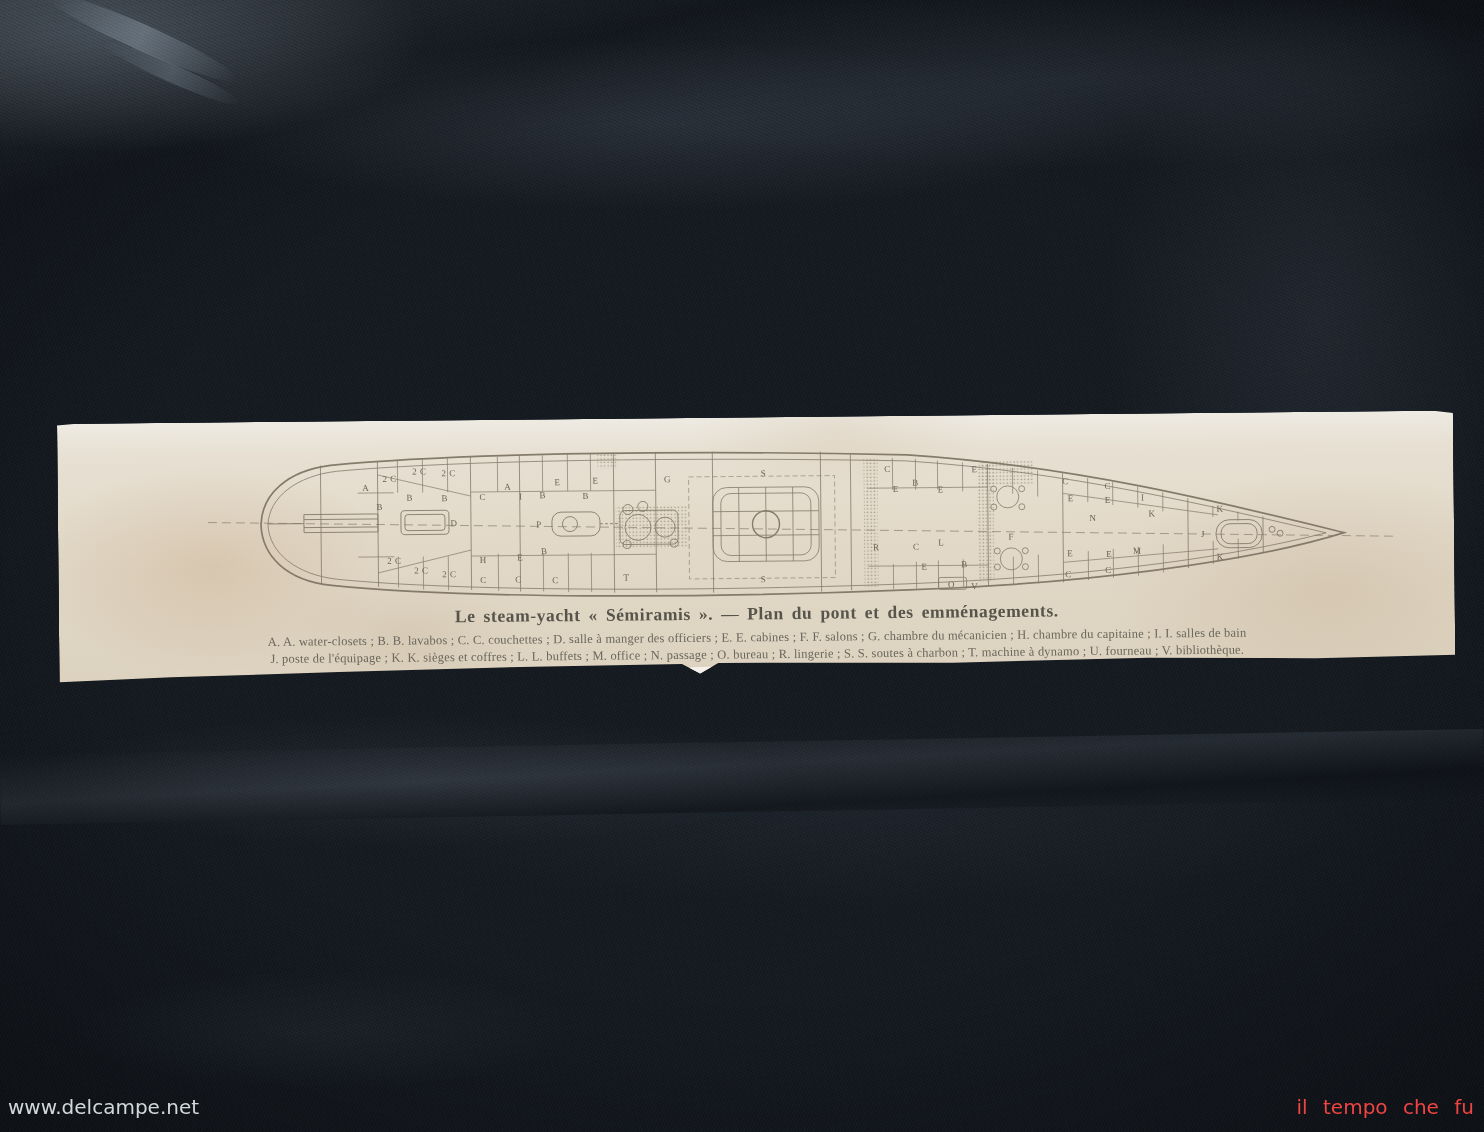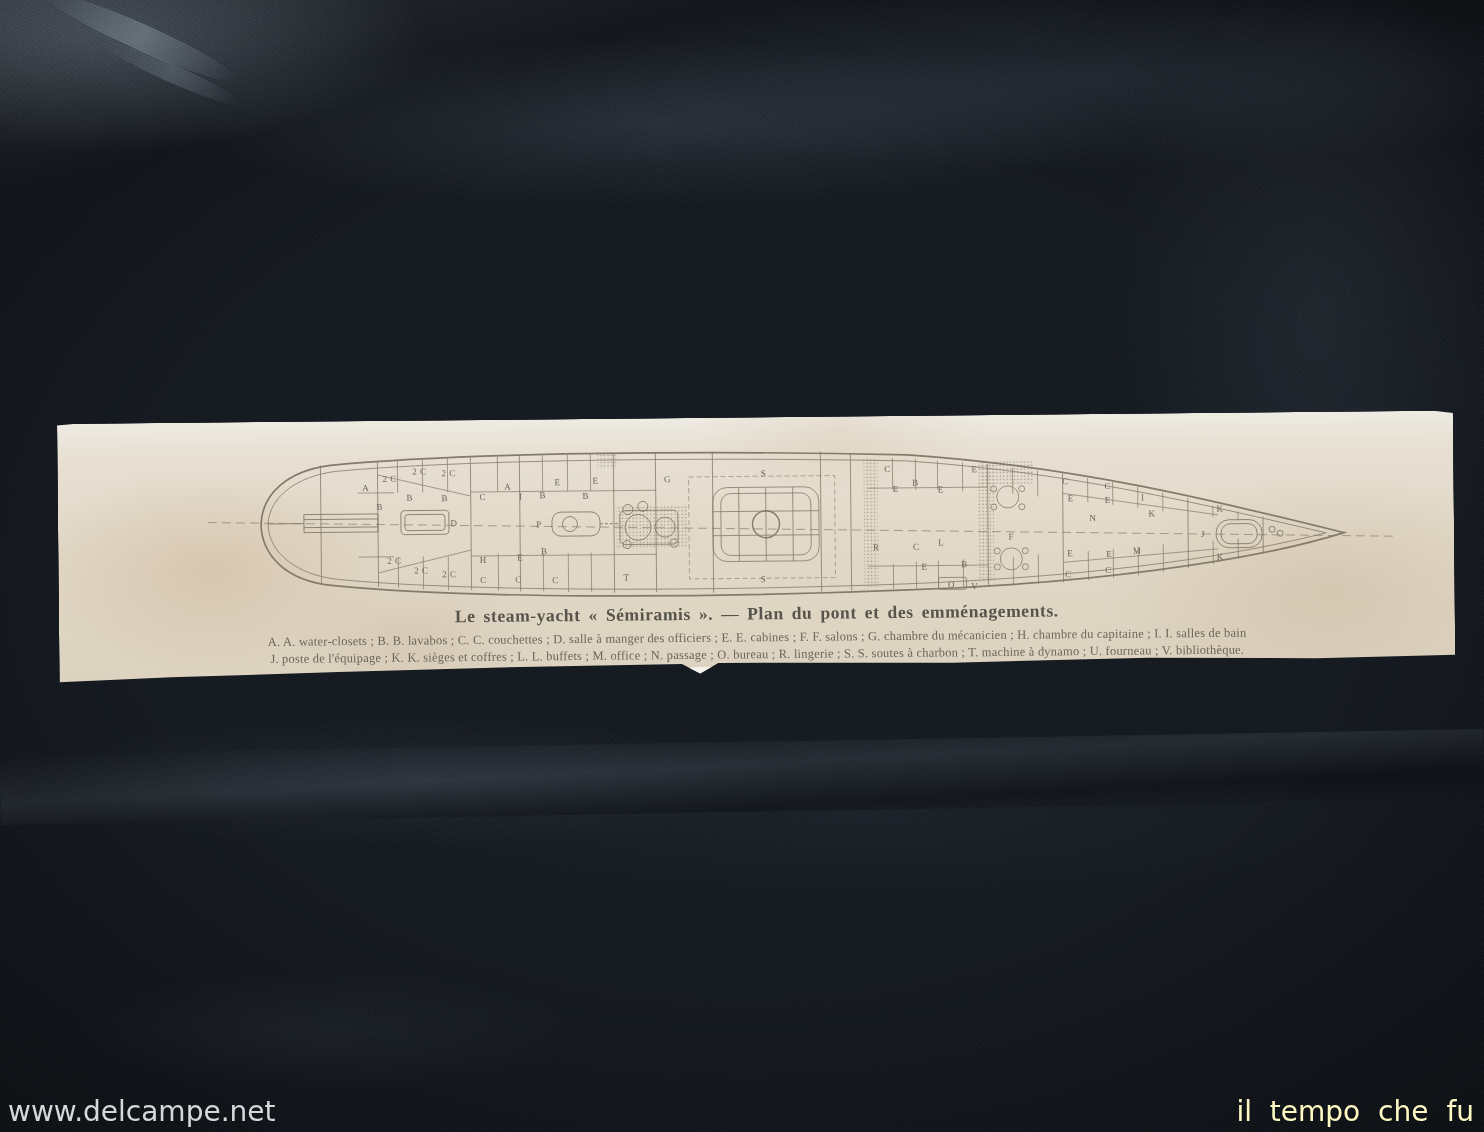--- a/index.html
+++ b/index.html
@@ -53,23 +53,23 @@
   #plan-svg{position:absolute;left:0;top:4px;width:1396px;height:182px;}
   .plan-letter{font-family:"Liberation Serif", serif;font-size:9px;fill:#6b6457;text-anchor:middle;letter-spacing:.5px;}
   .caption{position:absolute;left:0;top:186px;width:100%;text-align:center;
     font-size:17.5px;font-weight:bold;color:#57544b;letter-spacing:.6px;word-spacing:3px;}
   .legend{position:absolute;left:30px;right:30px;text-align:center;
     font-size:12.5px;color:#6a665c;letter-spacing:.2px;}
   .legend.l1{top:213px;}
   .legend.l2{top:230px;}
   
   .wm{position:absolute;top:1095px;font-family:"DejaVu Sans", sans-serif;
-    font-size:28px;color:var(--wm);}
+    font-size:20px;color:var(--wm);}
   .wm.left{left:8px;}
-  .wm.right{right:10px;color:#fef9c3;word-spacing:9px;}
+  .wm.right{right:10px;color:#ef4444;word-spacing:9px;}
 </style>
 </head>
 <body>
 
 <div id="stage">
   <div class="fabric"></div>
   <div class="streak streak1"></div>
   <div class="streak streak2"></div>
   <div class="fold-below"></div>
 

